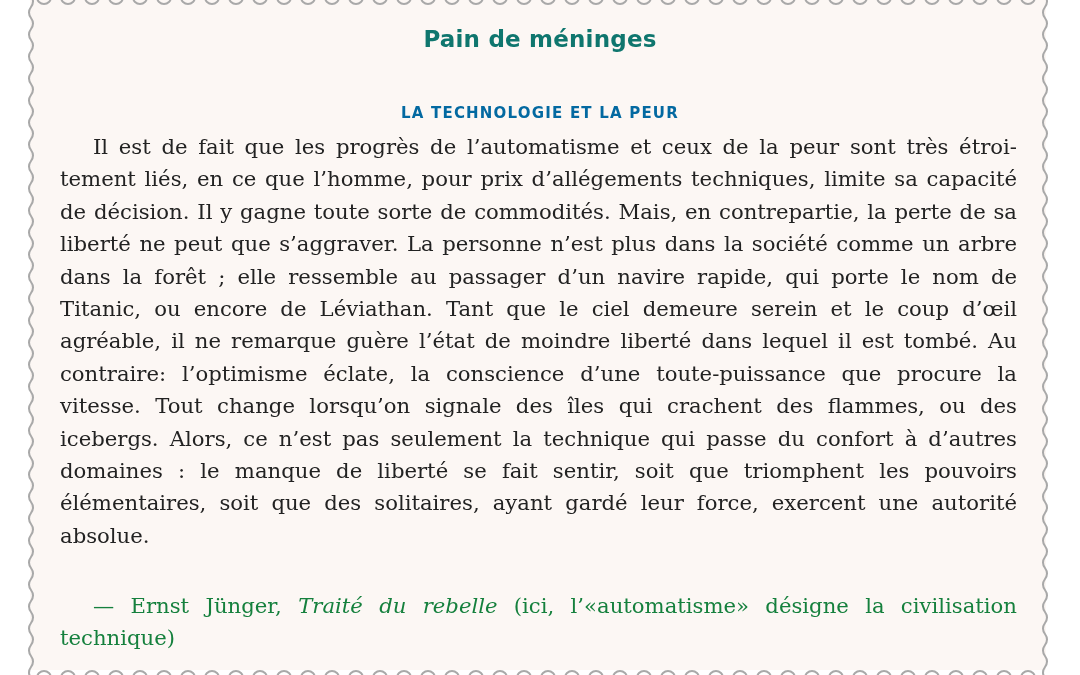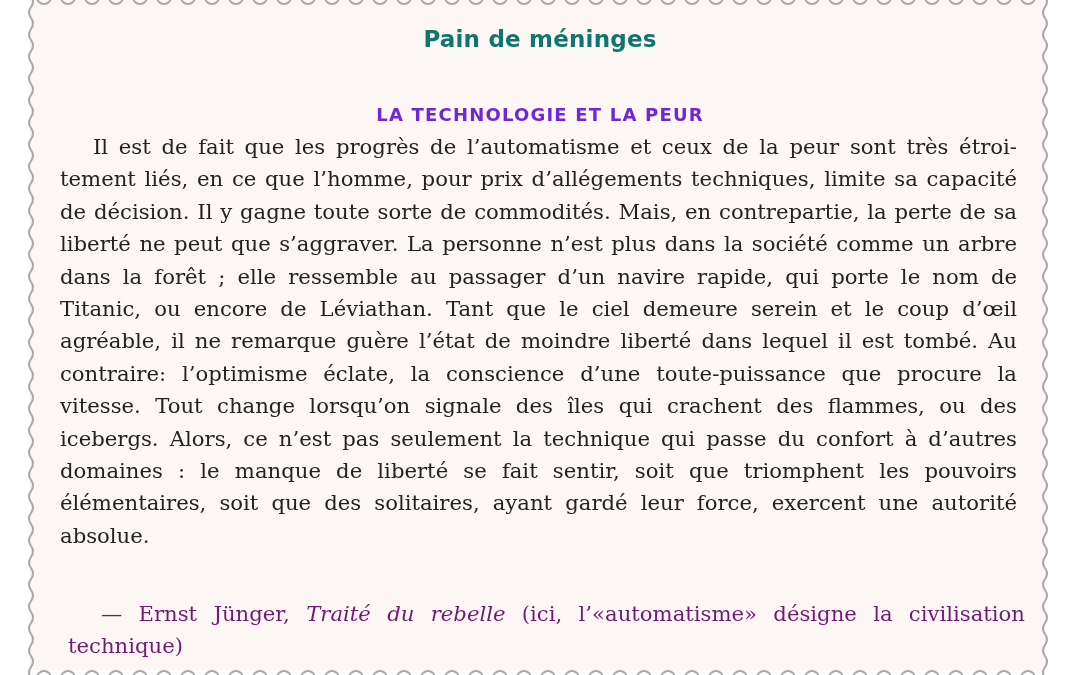--- a/index.html
+++ b/index.html
@@ -39,22 +39,22 @@
       letter-spacing: 0.2px;
     }
     .subtitle {
       position: absolute;
       left: 0;
       width: 1080px;
       top: 104px;
       text-align: center;
       font-family: "DejaVu Sans", sans-serif;
       font-weight: bold;
-      font-size: 18px;
-      color: #6d28d9;
+      font-size: 15px;
+      color: #0369a1;
       letter-spacing: 1.2px;
     }
     .body-text {
       position: absolute;
       left: 60px;
       top: 131px;
       width: 957px;
       font-family: "DejaVu Serif", serif;
       font-size: 21.2px;
       line-height: 32.4px;
@@ -65,24 +65,24 @@
       hyphens: manual;
     }
     .attribution {
       position: absolute;
       left: 60px;
       top: 590px;
       width: 957px;
       font-family: "DejaVu Serif", serif;
       font-size: 21.2px;
       line-height: 32.4px;
-      color: #701a75;
+      color: #15803d;
       text-align: justify;
       text-indent: 33px;
-      margin: 8px;
+      margin: 0;
     }
     .attribution i { font-style: italic; }
   </style>
 </head>
 <body>
 
 <div class="card"></div>
 
 <svg class="border-svg" viewBox="0 0 1080 675" xmlns="http://www.w3.org/2000/svg">
   <g id="borders" fill="none" stroke="#a9a9a9" stroke-width="2">

